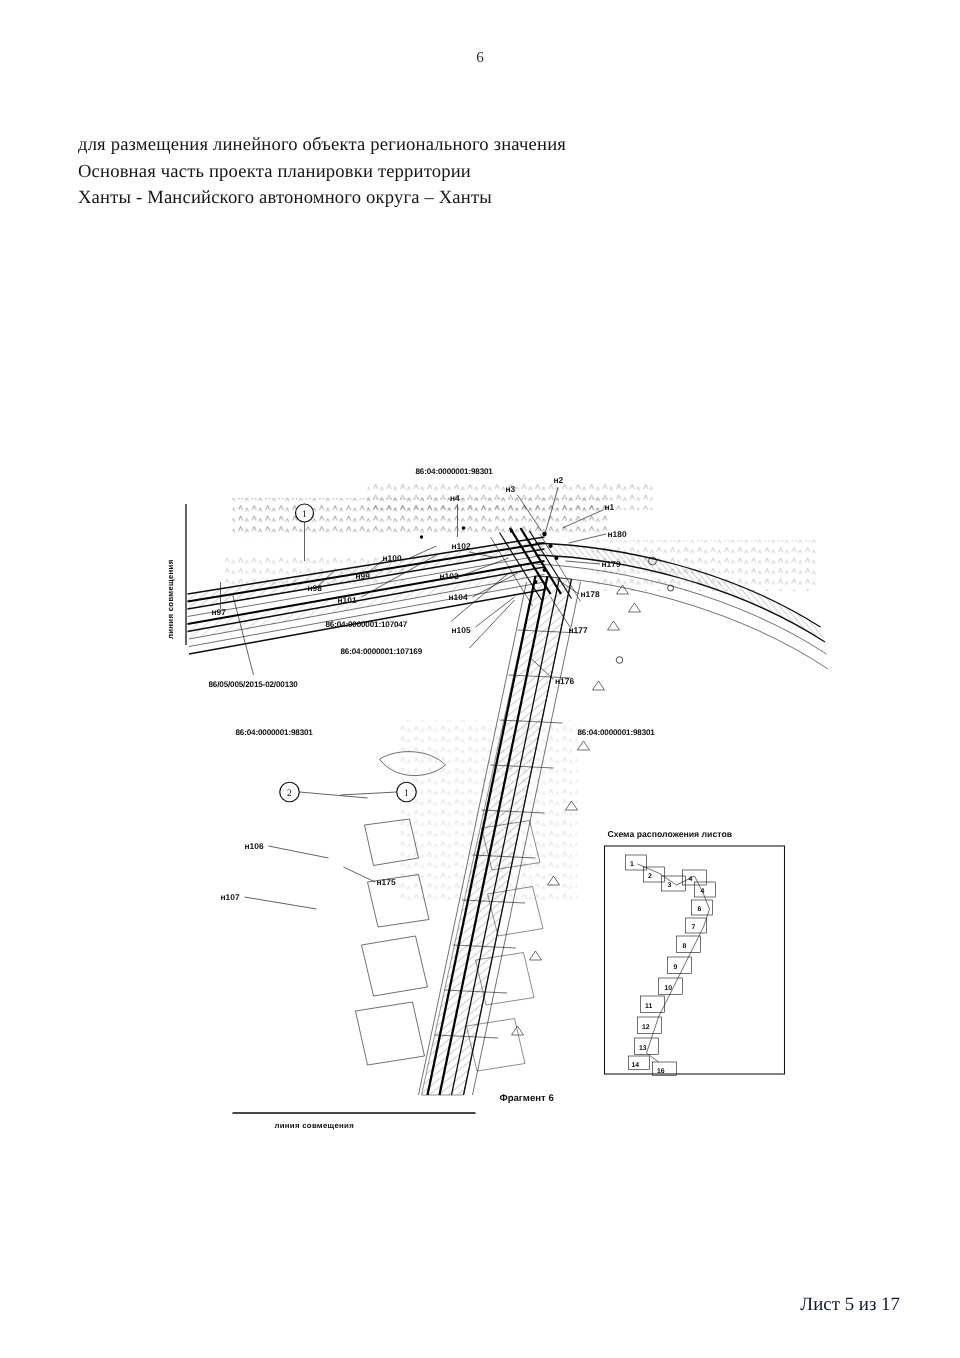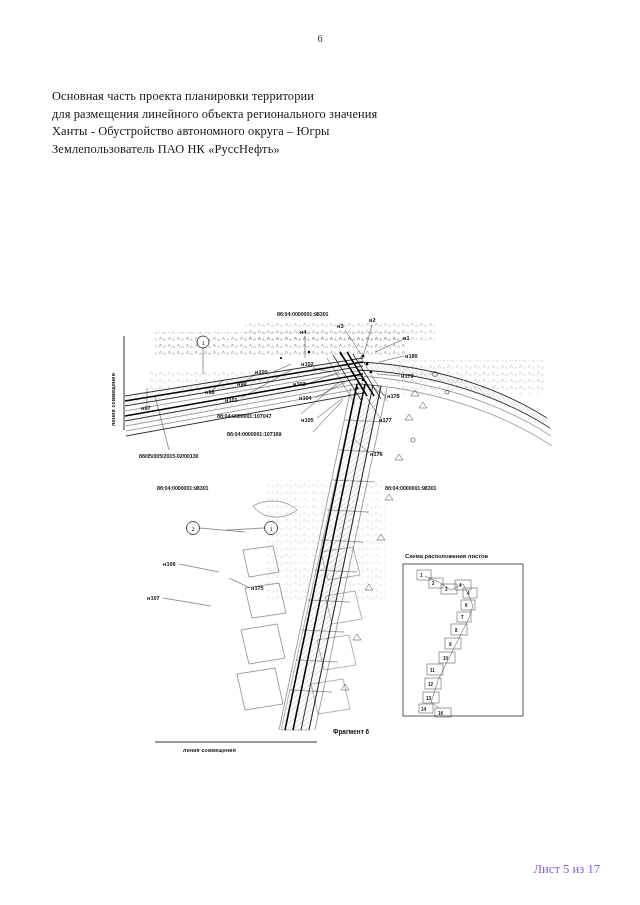--- a/index.html
+++ b/index.html
@@ -101,33 +101,32 @@
   .ln-thick{ stroke: #000000; fill: none; stroke-width: 1.5; }
   .ln-lead { stroke: #161616; fill: none; stroke-width: 0.45; }
   .hatchpoly { stroke: #111111; stroke-width: 0.5; }
 
   
   .footer {
     position: absolute;
     bottom: 28px;
     right: 40px;
     font-size: 12.6px;
-    color: #8b5cf6;
+    color: #0f172a;
   }
 </style>
 </head>
 <body>
 
 <div class="page-number">6</div>
 
 <div class="header-block">
+  <div class="header-line">для размещения линейного объекта  регионального значения</div>
   <div class="header-line">Основная часть проекта планировки территории</div>
-  <div class="header-line">для размещения линейного объекта  регионального значения</div>
-  <div class="header-line"> Ханты - Обустройство автономного  округа – Югры</div>
-  <div class="header-line">Землепользователь  ПАО НК «РуссНефть»</div>
+  <div class="header-line"> Ханты - Мансийского автономного  округа – Ханты</div>
 </div>
 
 <div class="drawing">
 <svg width="460" height="480" viewBox="0 0 460 480" xmlns="http://www.w3.org/2000/svg">
   <defs>
     <pattern id="hatchA" width="4" height="4" patternTransform="rotate(50)" patternUnits="userSpaceOnUse">
       <line x1="0" y1="0" x2="0" y2="4" stroke="#222" stroke-width="0.5"></line>
     </pattern>
     <pattern id="hatchB" width="3" height="3" patternTransform="rotate(-40)" patternUnits="userSpaceOnUse">
       <line x1="0" y1="0" x2="0" y2="3" stroke="#333" stroke-width="0.45"></line>

